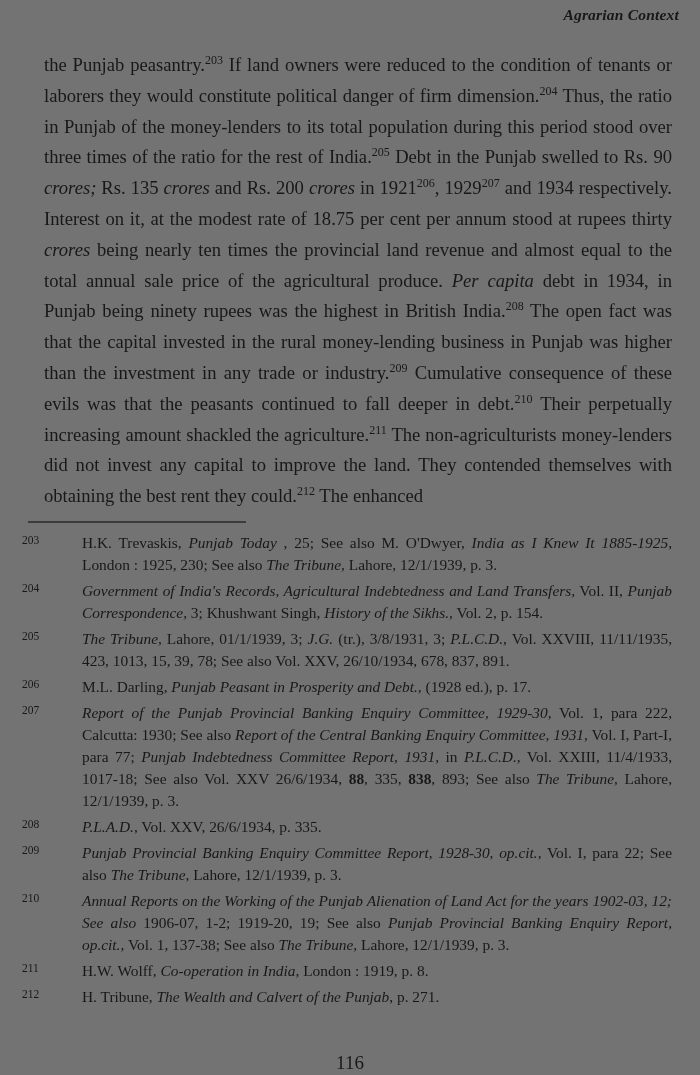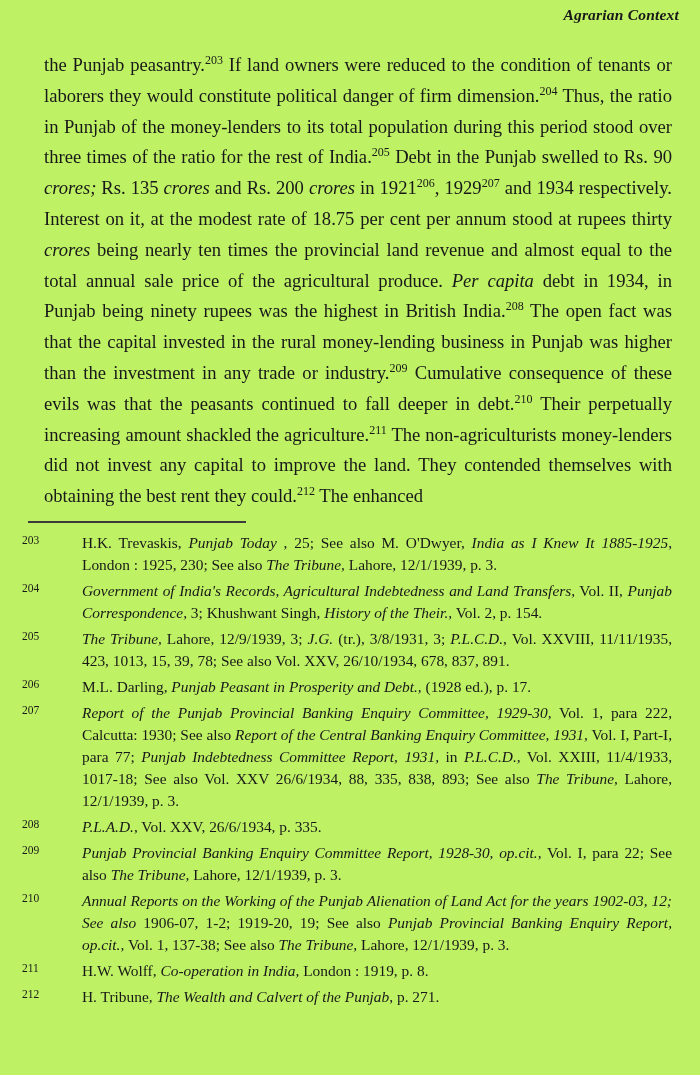--- a/index.html
+++ b/index.html
@@ -1,19 +1,19 @@
 <!DOCTYPE html>
 <html><head>
 <meta charset="utf-8">
 <style>
   html,body{margin:0;padding:0;}
   .page{
     position:relative;
     width:700px;height:1075px;
-    background:#bef264;
+    background:#737373;
     color:#181818;
     font-family:"Liberation Serif", serif;
     overflow:hidden;
   }
   .running-header{
     position:absolute;top:6px;right:21px;
     font-size:15.5px;font-weight:bold;font-style:italic;
     letter-spacing:.2px;
   }
   .body-text{
@@ -38,21 +38,21 @@
     padding-left:54px;
     margin-bottom:4px;
     font-size:15.4px;line-height:22px;
   }
   .fn-text{text-align:justify;}
   .fn-num{
     position:absolute;left:-6px;top:-3px;
     font-size:11.5px;
   }
   .i{font-style:italic;}
-  .b{font-weight:normal;}
+  .b{font-weight:bold;}
   .page-number{
     position:absolute;left:0;right:0;top:1052px;
     text-align:center;
     font-size:19px;
   }
 </style>
 </head>
 <body>
 
 <div class="page">
@@ -64,25 +64,25 @@
 
   <div class="fn-sep"></div>
 
   <div class="footnotes">
       <div class="fn-item">
         <span class="fn-num">203</span>
         <div class="fn-text"><span>H.K. Trevaskis, </span><span class="i">Punjab Today</span><span> , 25; See also M. O'Dwyer, </span><span class="i">India as I Knew It 1885-1925</span><span>, London : 1925, 230; See also </span><span class="i">The Tribune,</span><span> Lahore, 12/1/1939, p. 3.</span></div>
       </div>
       <div class="fn-item">
         <span class="fn-num">204</span>
-        <div class="fn-text"><span class="i">Government of India's Records, Agricultural Indebtedness and Land Transfers,</span><span> Vol. II, </span><span class="i">Punjab Correspondence,</span><span> 3; Khushwant Singh, </span><span class="i">History of the Their.,</span><span> Vol. 2, p. 154.</span></div>
+        <div class="fn-text"><span class="i">Government of India's Records, Agricultural Indebtedness and Land Transfers,</span><span> Vol. II, </span><span class="i">Punjab Correspondence,</span><span> 3; Khushwant Singh, </span><span class="i">History of the Sikhs.,</span><span> Vol. 2, p. 154.</span></div>
       </div>
       <div class="fn-item">
         <span class="fn-num">205</span>
-        <div class="fn-text"><span class="i">The Tribune,</span><span> Lahore, 12/9/1939, 3; </span><span class="i">J.G.</span><span> (tr.), 3/8/1931, 3; </span><span class="i">P.L.C.D.</span><span>, Vol. XXVIII, 11/11/1935, 423, 1013, 15, 39, 78; See also Vol. XXV, 26/10/1934, 678, 837, 891.</span></div>
+        <div class="fn-text"><span class="i">The Tribune,</span><span> Lahore, 01/1/1939, 3; </span><span class="i">J.G.</span><span> (tr.), 3/8/1931, 3; </span><span class="i">P.L.C.D.</span><span>, Vol. XXVIII, 11/11/1935, 423, 1013, 15, 39, 78; See also Vol. XXV, 26/10/1934, 678, 837, 891.</span></div>
       </div>
       <div class="fn-item">
         <span class="fn-num">206</span>
         <div class="fn-text"><span>M.L. Darling, </span><span class="i">Punjab Peasant in Prosperity and Debt.,</span><span>  (1928 ed.), p. 17.</span></div>
       </div>
       <div class="fn-item">
         <span class="fn-num">207</span>
         <div class="fn-text"><span class="i">Report of the Punjab Provincial Banking Enquiry Committee, 1929-30,</span><span> Vol. 1, para 222, Calcutta: 1930; See also </span><span class="i">Report of the Central Banking Enquiry Committee, 1931,</span><span> Vol. I, Part-I, para 77; </span><span class="i">Punjab Indebtedness Committee Report, 1931,</span><span> in </span><span class="i">P.L.C.D.,</span><span> Vol. XXIII, 11/4/1933, 1017-18; See also Vol. XXV 26/6/1934, </span><span class="b">88</span><span>, 335, </span><span class="b">838</span><span>, 893; See also </span><span class="i">The Tribune,</span><span> Lahore, 12/1/1939, p. 3.</span></div>
       </div>
       <div class="fn-item">
@@ -100,13 +100,14 @@
       <div class="fn-item">
         <span class="fn-num">211</span>
         <div class="fn-text"><span>H.W. Wolff, </span><span class="i">Co-operation in India,</span><span> London : 1919, p. 8.</span></div>
       </div>
       <div class="fn-item">
         <span class="fn-num">212</span>
         <div class="fn-text"><span>H. Tribune, </span><span class="i">The Wealth and Calvert of the Punjab</span><span>,  p. 271.</span></div>
       </div>
     </div>
 
+  <div class="page-number">116</div>
 </div>
 
 </body></html>

